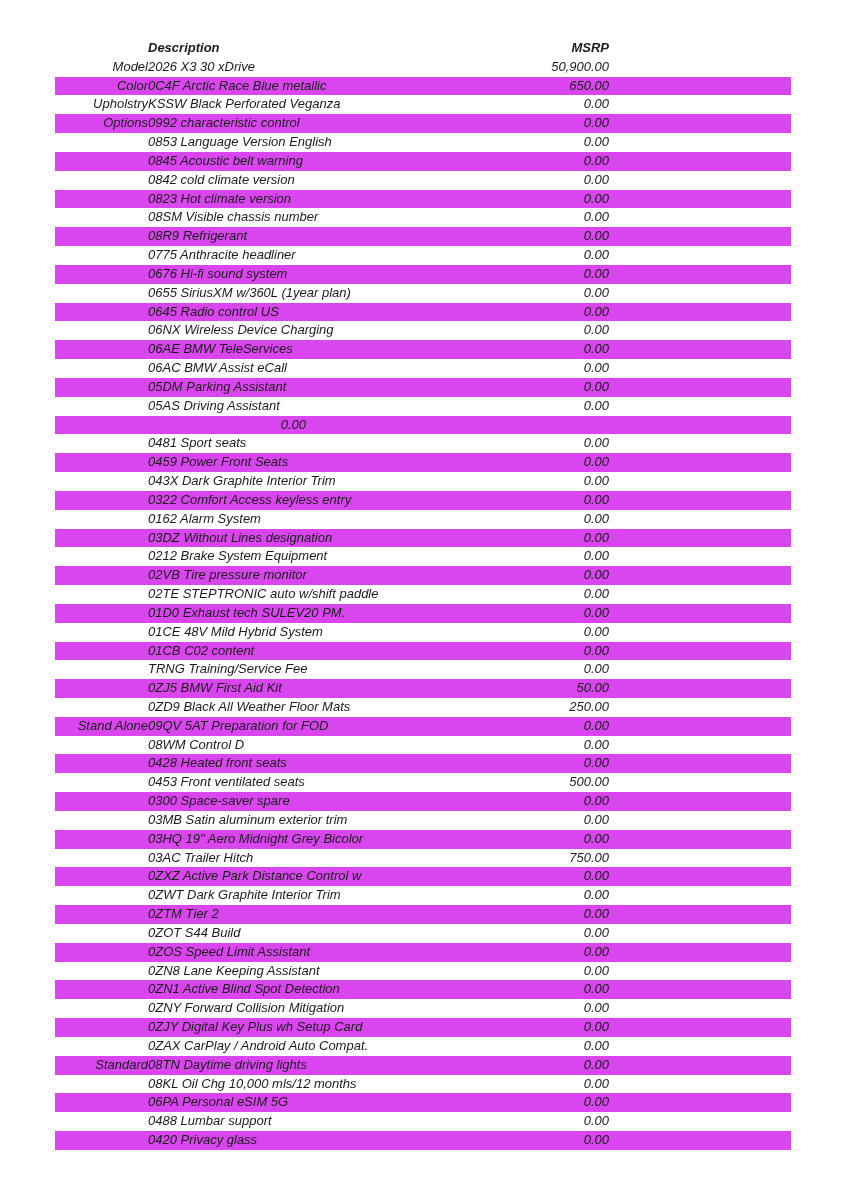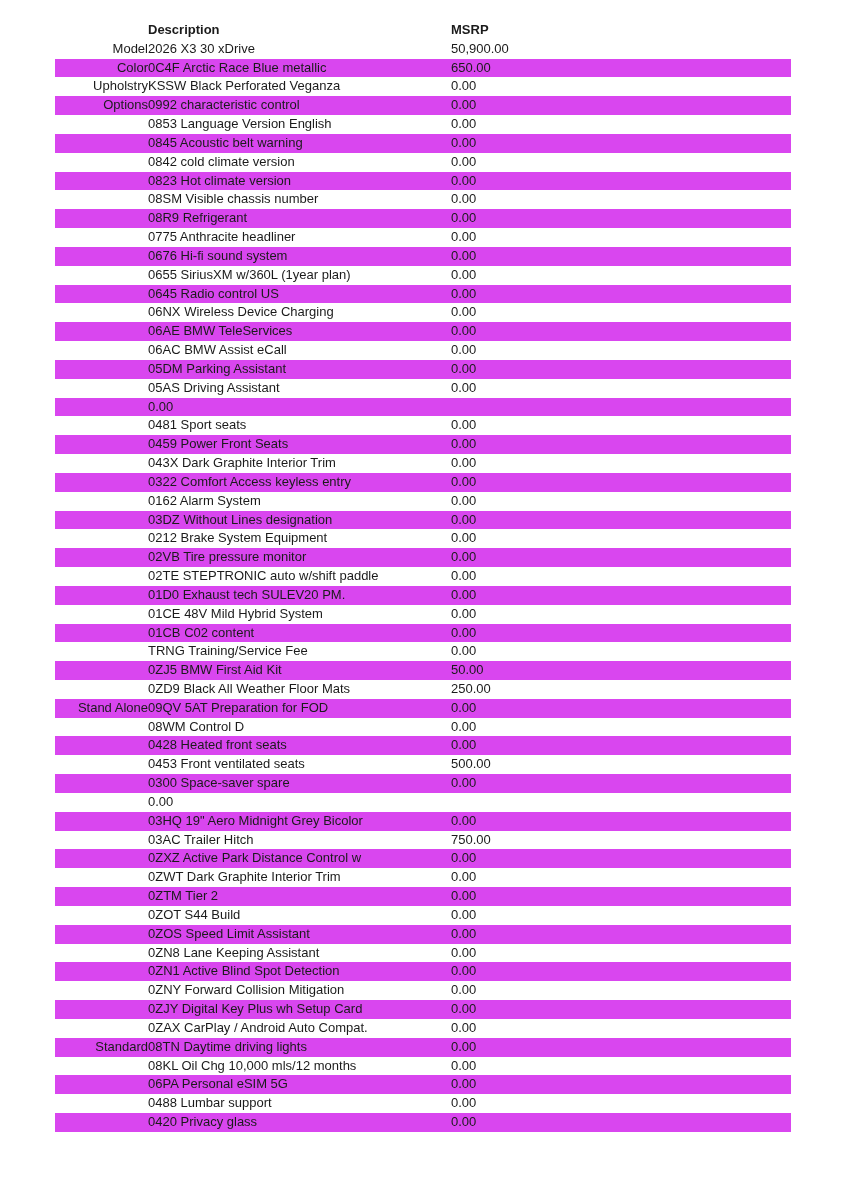--- a/index.html
+++ b/index.html
@@ -6,36 +6,37 @@
   html, body {
     width: 848px; height: 1200px;
     background: #ffffff;
     font-family: "Liberation Sans", sans-serif;
     color: #1b1b1b;
     position: relative;
     overflow: hidden;
   }
   .price-table {
     position: absolute;
-    top: 21px;
+    top: 39px;
     left: 55px;
     width: 736px;
+    font-style: italic;
   }
   .row {
     display: flex;
     height: 18.83px;
     line-height: 18.83px;
     font-size: 13px;
     white-space: nowrap;
   }
   .row.striped { background: #d946ef; }
   .header-row { font-weight: bold; }
   .cell-cat  { flex: 0 0 93px; padding-left: 3px; overflow: hidden; text-align: right; }
   .cell-desc { flex: 1 1 auto; overflow: hidden; }
-  .cell-msrp { flex: 0 0 340px; text-align: left; padding-right: 182px; }
+  .cell-msrp { flex: 0 0 340px; text-align: right; padding-right: 182px; }
 </style>
 </head>
 <body>
 
 <div class="price-table">
   <div class="row header-row">
     <div class="cell-cat"></div>
     <div class="cell-desc">Description</div>
     <div class="cell-msrp">MSRP</div>
   </div>
@@ -274,20 +275,21 @@
   </div>
 
   <div class="row striped">
     <div class="cell-cat"></div>
     <div class="cell-desc">0300 Space-saver spare</div>
     <div class="cell-msrp">0.00</div>
   </div>
 
   <div class="row">
     <div class="cell-cat"></div>
+    <div class="cell-desc">03MB Satin aluminum exterior trim</div>
     <div class="cell-msrp">0.00</div>
   </div>
 
   <div class="row striped">
     <div class="cell-cat"></div>
     <div class="cell-desc">03HQ 19" Aero Midnight Grey Bicolor</div>
     <div class="cell-msrp">0.00</div>
   </div>
 
   <div class="row">

